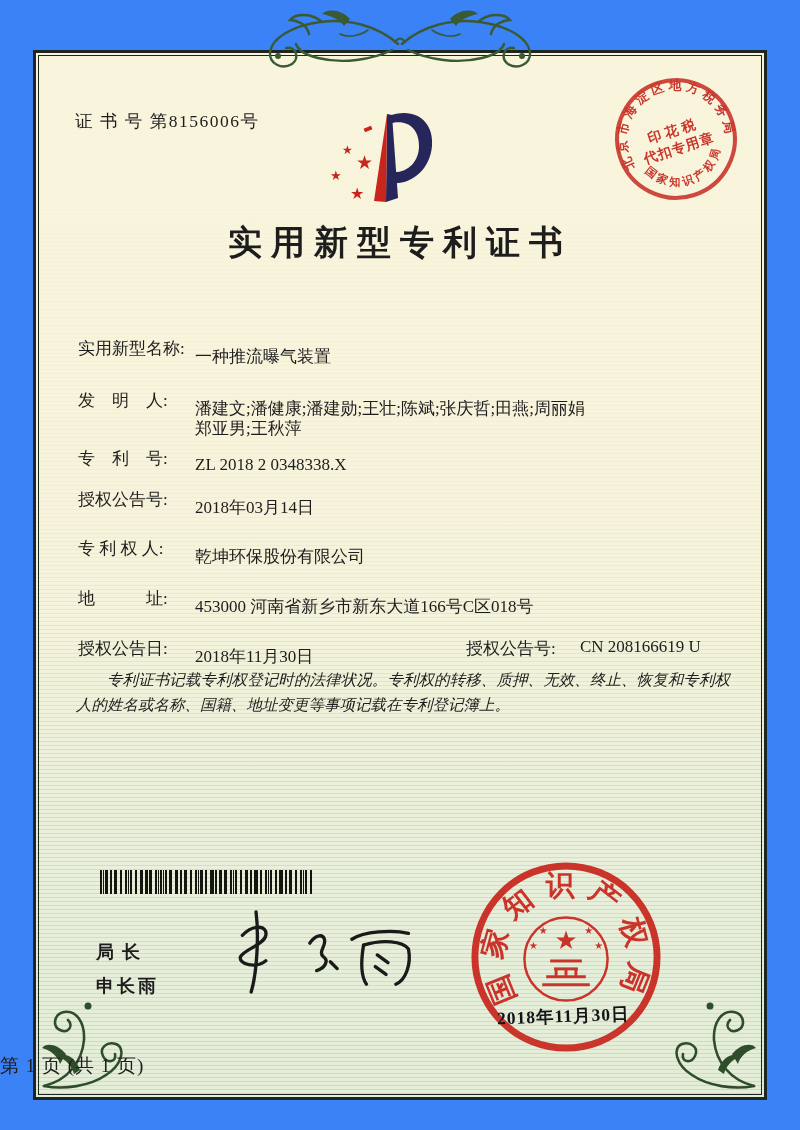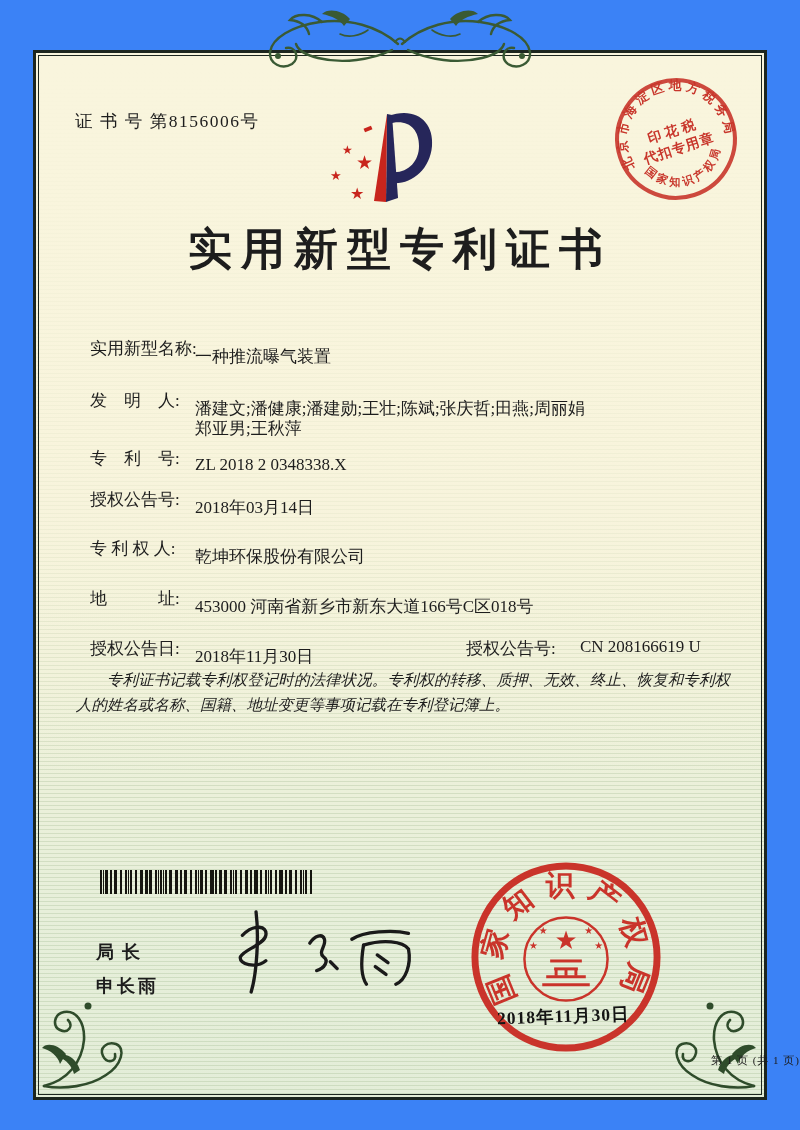--- a/index.html
+++ b/index.html
@@ -16,40 +16,40 @@
     position:absolute;left:33px;top:50px;width:728px;height:1044px;
     border:3px solid #1d261f;
     background:
       linear-gradient(180deg, rgba(249,245,221,1) 0%, rgba(249,245,221,0.65) 45%, rgba(249,245,221,0) 70%),
       repeating-linear-gradient(180deg, rgba(104,142,84,0.18) 0px, rgba(104,142,84,0.18) 1px, rgba(0,0,0,0) 1px, rgba(0,0,0,0) 4px),
       linear-gradient(180deg,#f9f5dd 0%,#f6f2da 38%,#eef1da 62%,#e7efda 82%,#e3edd8 100%);
   }
   .frame::after{content:"";position:absolute;inset:2px;border:1px solid #1d261f;}
   .abs{position:absolute;}
   .cert-no{left:75px;top:109px;font-size:17.5px;letter-spacing:1.5px;font-weight:500;}
-  .title{left:0;top:220px;width:100%;text-align:center;font-size:44px;font-weight:bold;letter-spacing:9px;}
+  .title{left:0;top:220px;width:100%;text-align:center;font-size:34px;font-weight:bold;letter-spacing:9px;}
   .field-row{left:78px;right:60px;height:24px;font-size:17px;}
-  .flabel{position:absolute;left:0;top:0;font-weight:500;margin-left:12px;}
+  .flabel{position:absolute;left:0;top:0;font-weight:500;}
   .fvalue{position:absolute;left:117px;top:8px;white-space:nowrap;text-align:center;}
   .flabel2{position:absolute;left:388px;top:0;font-weight:500;}
   .fvalue2{position:absolute;left:502px;top:0;white-space:nowrap;}
   .inv-line2{position:absolute;left:195px;top:417px;font-size:17px;}
   .body-text{left:76px;top:668px;width:654px;font-size:15.5px;line-height:24.5px;font-style:italic;}
   .body-text p{margin:0;text-indent:2em;text-align:justify;}
   .barcode{
     left:100px;top:870px;width:212px;height:24px;
     background:
       repeating-linear-gradient(90deg,#15150f 0 2px,rgba(0,0,0,0) 2px 5px),
       repeating-linear-gradient(90deg,#15150f 0 1px,rgba(0,0,0,0) 1px 7px),
       repeating-linear-gradient(90deg,rgba(0,0,0,0) 0 3px,#15150f 3px 4px,rgba(0,0,0,0) 4px 11px);
   }
   .signer-title{left:96px;top:940px;font-size:18px;letter-spacing:8px;font-weight:600;font-family:"Liberation Sans","DejaVu Sans",sans-serif;}
   .signer-name{left:96px;top:974px;font-size:18px;letter-spacing:3px;font-weight:600;font-family:"Liberation Sans","DejaVu Sans",sans-serif;}
   .seal-date{left:497px;top:1004px;font-size:17.5px;font-weight:600;letter-spacing:1px;transform:rotate(-2deg);color:#141414;}
-  .footer{left:0;top:1053px;width:100%;text-align:right;font-size:11px;letter-spacing:1px;}
+  .footer{left:0;top:1053px;width:100%;text-align:left;font-size:19px;letter-spacing:1px;}
   svg{display:block;}
 </style>
 </head>
 <body>
 
 <div class="page">
 
   <div class="frame"></div>
 
   <svg class="abs" style="left:230px;top:6px;" width="340" height="72" viewBox="0 0 340 72">

